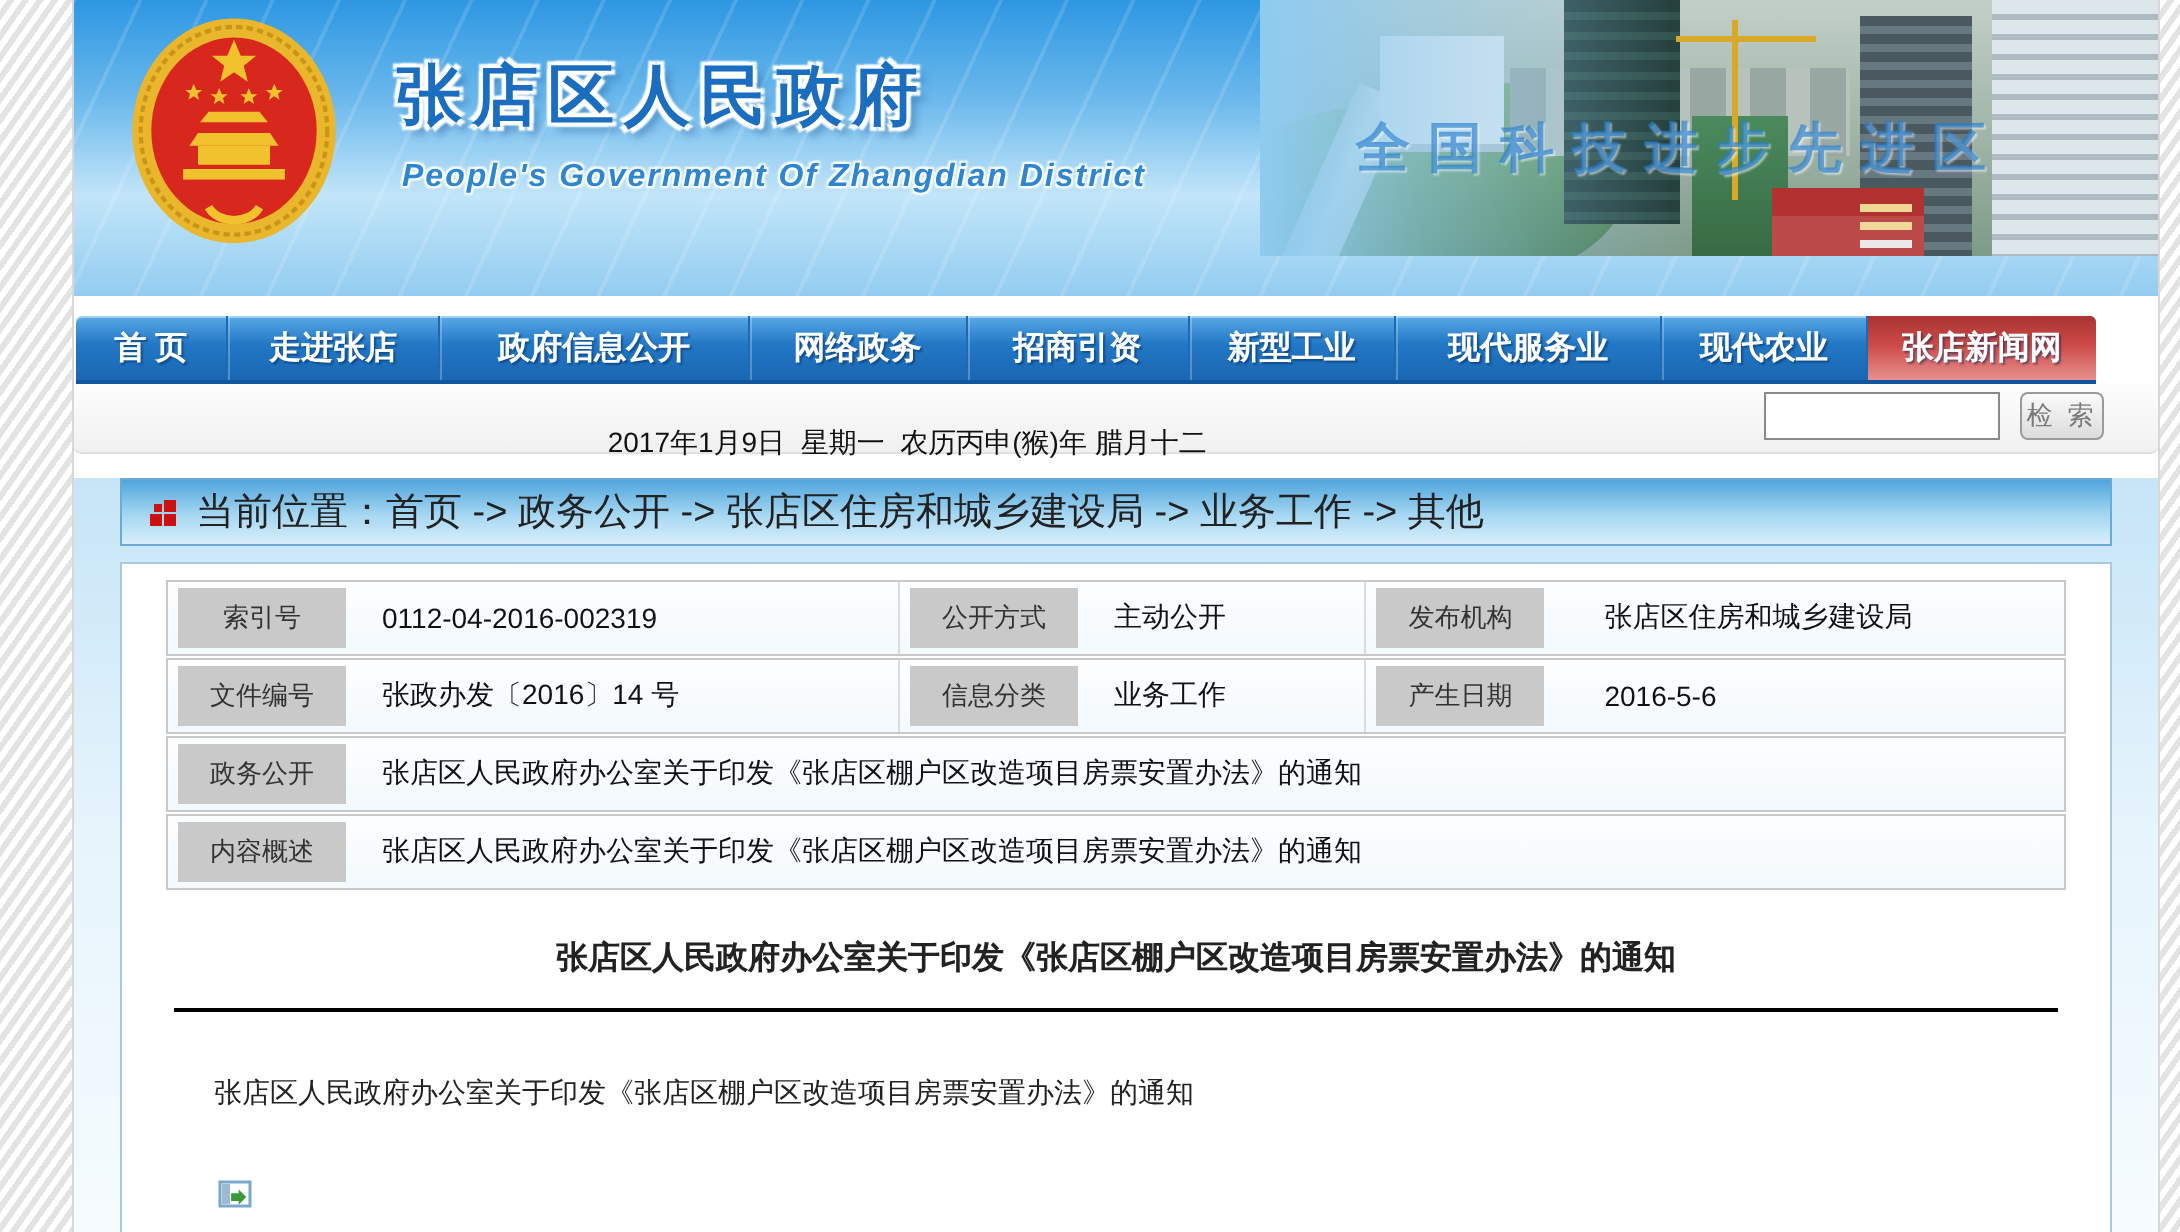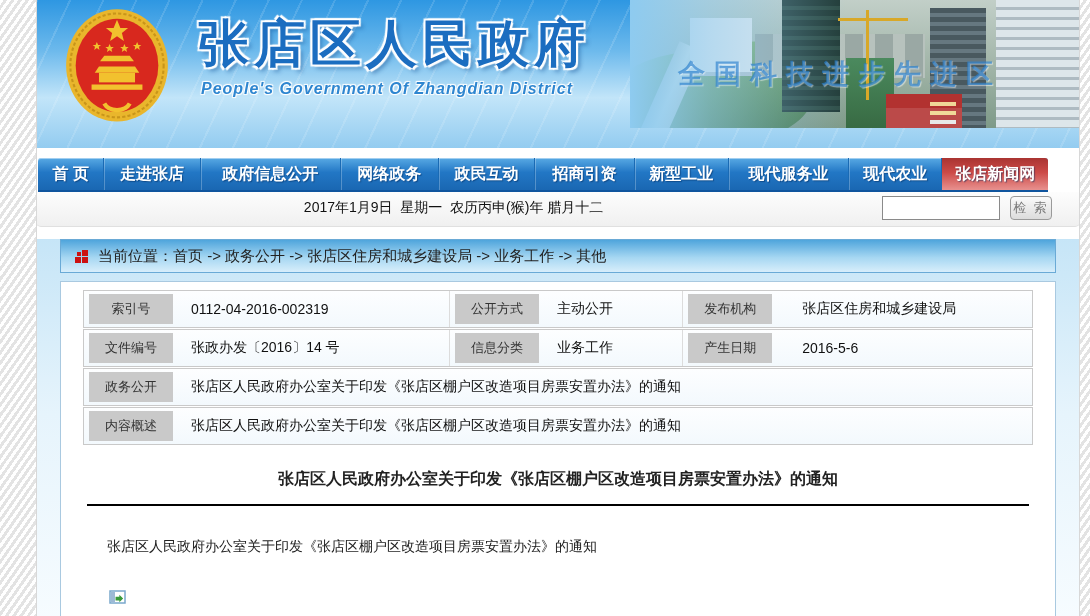--- a/index.html
+++ b/index.html
@@ -14,21 +14,21 @@
   .edge-right{right:0;width:10px;border-left:1px solid #d8d8d8;}
   .page{position:absolute;left:36px;top:0;width:1044px;height:616px;background:#fff;}
 
   
   .banner{position:relative;height:148px;overflow:hidden;
     background:linear-gradient(180deg,#2e97e2 0%,#6cb9ec 34%,#c2e5f9 66%,#93ccf0 100%);}
   .banner .rays{position:absolute;inset:0;
     background:repeating-linear-gradient(115deg,rgba(255,255,255,.22) 0 2px,rgba(255,255,255,0) 2px 30px);
     opacity:.6;}
   .emblem{position:absolute;left:28px;top:6px;width:106px;height:122px;}
-  .site-title{position:absolute;left:162px;top:10px;font-size:51px;font-weight:bold;
+  .site-title{position:absolute;left:162px;top:26px;font-size:33px;font-weight:bold;
     color:#1b6dc0;letter-spacing:5px;
     text-shadow:2px 2px 1px #fff,-2px -2px 1px #fff,2px -2px 1px #fff,-2px 2px 1px #fff,4px 4px 4px rgba(10,70,140,.45);}
   .site-subtitle{position:absolute;left:165px;top:80px;font-size:16px;font-weight:bold;
     color:#2e86d0;letter-spacing:1px;
     text-shadow:1px 1px 1px #fff,-1px -1px 1px #fff,1px -1px 1px #fff,-1px 1px 1px #fff;font-style:italic;}
   
   .photo{position:absolute;right:0;top:0;width:450px;height:128px;overflow:hidden;
     background:linear-gradient(180deg,#c2cfc8 0%,#9fb3a6 55%,#7e9a88 100%);}
   .photo div{position:absolute;}
   .ph-green{left:-20px;bottom:-20px;width:200px;height:100px;transform:rotate(-10deg);
@@ -70,39 +70,39 @@
     color:#ffffff;font-size:16px;font-weight:bold;text-decoration:none;cursor:pointer;
     border-right:1px solid #1a6ab4;box-shadow:1px 0 0 rgba(255,255,255,.25);
     text-shadow:1px 1px 1px rgba(0,40,90,.5);white-space:nowrap;}
   .nav-item:last-child{border-right:none;box-shadow:none;}
   .nav-item.news{background:linear-gradient(180deg,#a93432 0%,#cc4a47 45%,#e8918f 100%);
     border-radius:0 3px 0 0;}
 
   
   .dateband{position:relative;height:34px;background:linear-gradient(180deg,#fdfdfd,#f0f0f0);
     border-bottom:1px solid #e0e0e0;border-radius:0 0 5px 5px;}
-  .date{position:absolute;left:40%;top:7px;transform:translateX(-50%);
+  .date{position:absolute;left:40%;top:21px;transform:translateX(-50%);
     font-size:14px;color:#111;white-space:pre;}
   .searchwrap{position:absolute;right:28px;top:4px;display:flex;align-items:center;gap:10px;}
   .searchbox{width:108px;height:22px;border:1px solid #8a8a8a;background:#fff;padding:0 4px;}
   .searchbtn{width:42px;height:24px;border:1px solid #9a9a9a;border-radius:4px;
     background:linear-gradient(180deg,#fafafa,#dcdcdc);color:#7a7a7a;font-size:13px;
     letter-spacing:2px;cursor:pointer;padding:0;}
 
   
   .content{height:388px;padding:0 24px;box-sizing:border-box;
     background:linear-gradient(180deg,#c6e5f7 0%,#e6f4fc 45%,#f7fcff 100%);}
   .breadcrumb{margin-top:12px;height:34px;display:flex;align-items:center;
     border:1px solid #6aaad6;box-sizing:border-box;padding-left:14px;
     background:linear-gradient(180deg,#4fa5dc 0%,#a6d7f2 55%,#d8eefb 100%);}
   .bc-icon{width:13px;height:13px;display:grid;grid-template-columns:6px 6px;
     grid-template-rows:6px 6px;gap:1px;margin-right:10px;}
   .bc-icon i{background:#cc1111;}
   .bc-icon i:first-child{width:4px;height:4px;justify-self:end;align-self:end;}
-  .bc-label,.bc-path{font-size:15px;color:#222;}
+  .bc-label,.bc-path{font-size:19px;color:#222;}
   .bc-path{cursor:pointer;}
 
   .panel{margin-top:8px;background:#ffffff;border:1px solid #a9c9e0;
     height:340px;box-sizing:border-box;padding:8px 22px 0 22px;}
 
   .irow{display:flex;align-items:flex-start;border:1px solid #c9c9c9;
     background:linear-gradient(180deg,#fdfeff,#f3f9fd);margin-bottom:1px;min-height:33px;}
   .icell{display:flex;align-items:center;}
   .icell + .icell{border-left:1px solid #dcdcdc;}
   .c1{flex:0 0 38.5%;}.c2{flex:0 0 24.5%;}.c3{flex:1;gap:12px;}.cfull{flex:1;}
@@ -165,21 +165,20 @@
     </div>
   </header>
 
   <div class="banner-gap"></div>
 
   <nav class="nav">
     <a class="nav-item" style="flex-grow:90">首 页</a>
     <a class="nav-item" style="flex-grow:97">走进张店</a>
     <a class="nav-item" style="flex-grow:135">政府信息公开</a>
     <a class="nav-item" style="flex-grow:102">网络政务</a>
-    <a class="nav-item" style="flex-grow:98">政民互动</a>
     <a class="nav-item" style="flex-grow:108">招商引资</a>
     <a class="nav-item" style="flex-grow:90">新型工业</a>
     <a class="nav-item" style="flex-grow:122">现代服务业</a>
     <a class="nav-item" style="flex-grow:88">现代农业</a>
     <a class="nav-item news" style="flex-grow:80">张店新闻网</a>
   </nav>
 
   <div class="dateband">
     <span class="date">2017年1月9日  星期一  农历丙申(猴)年 腊月十二</span>
     <span class="searchwrap">

